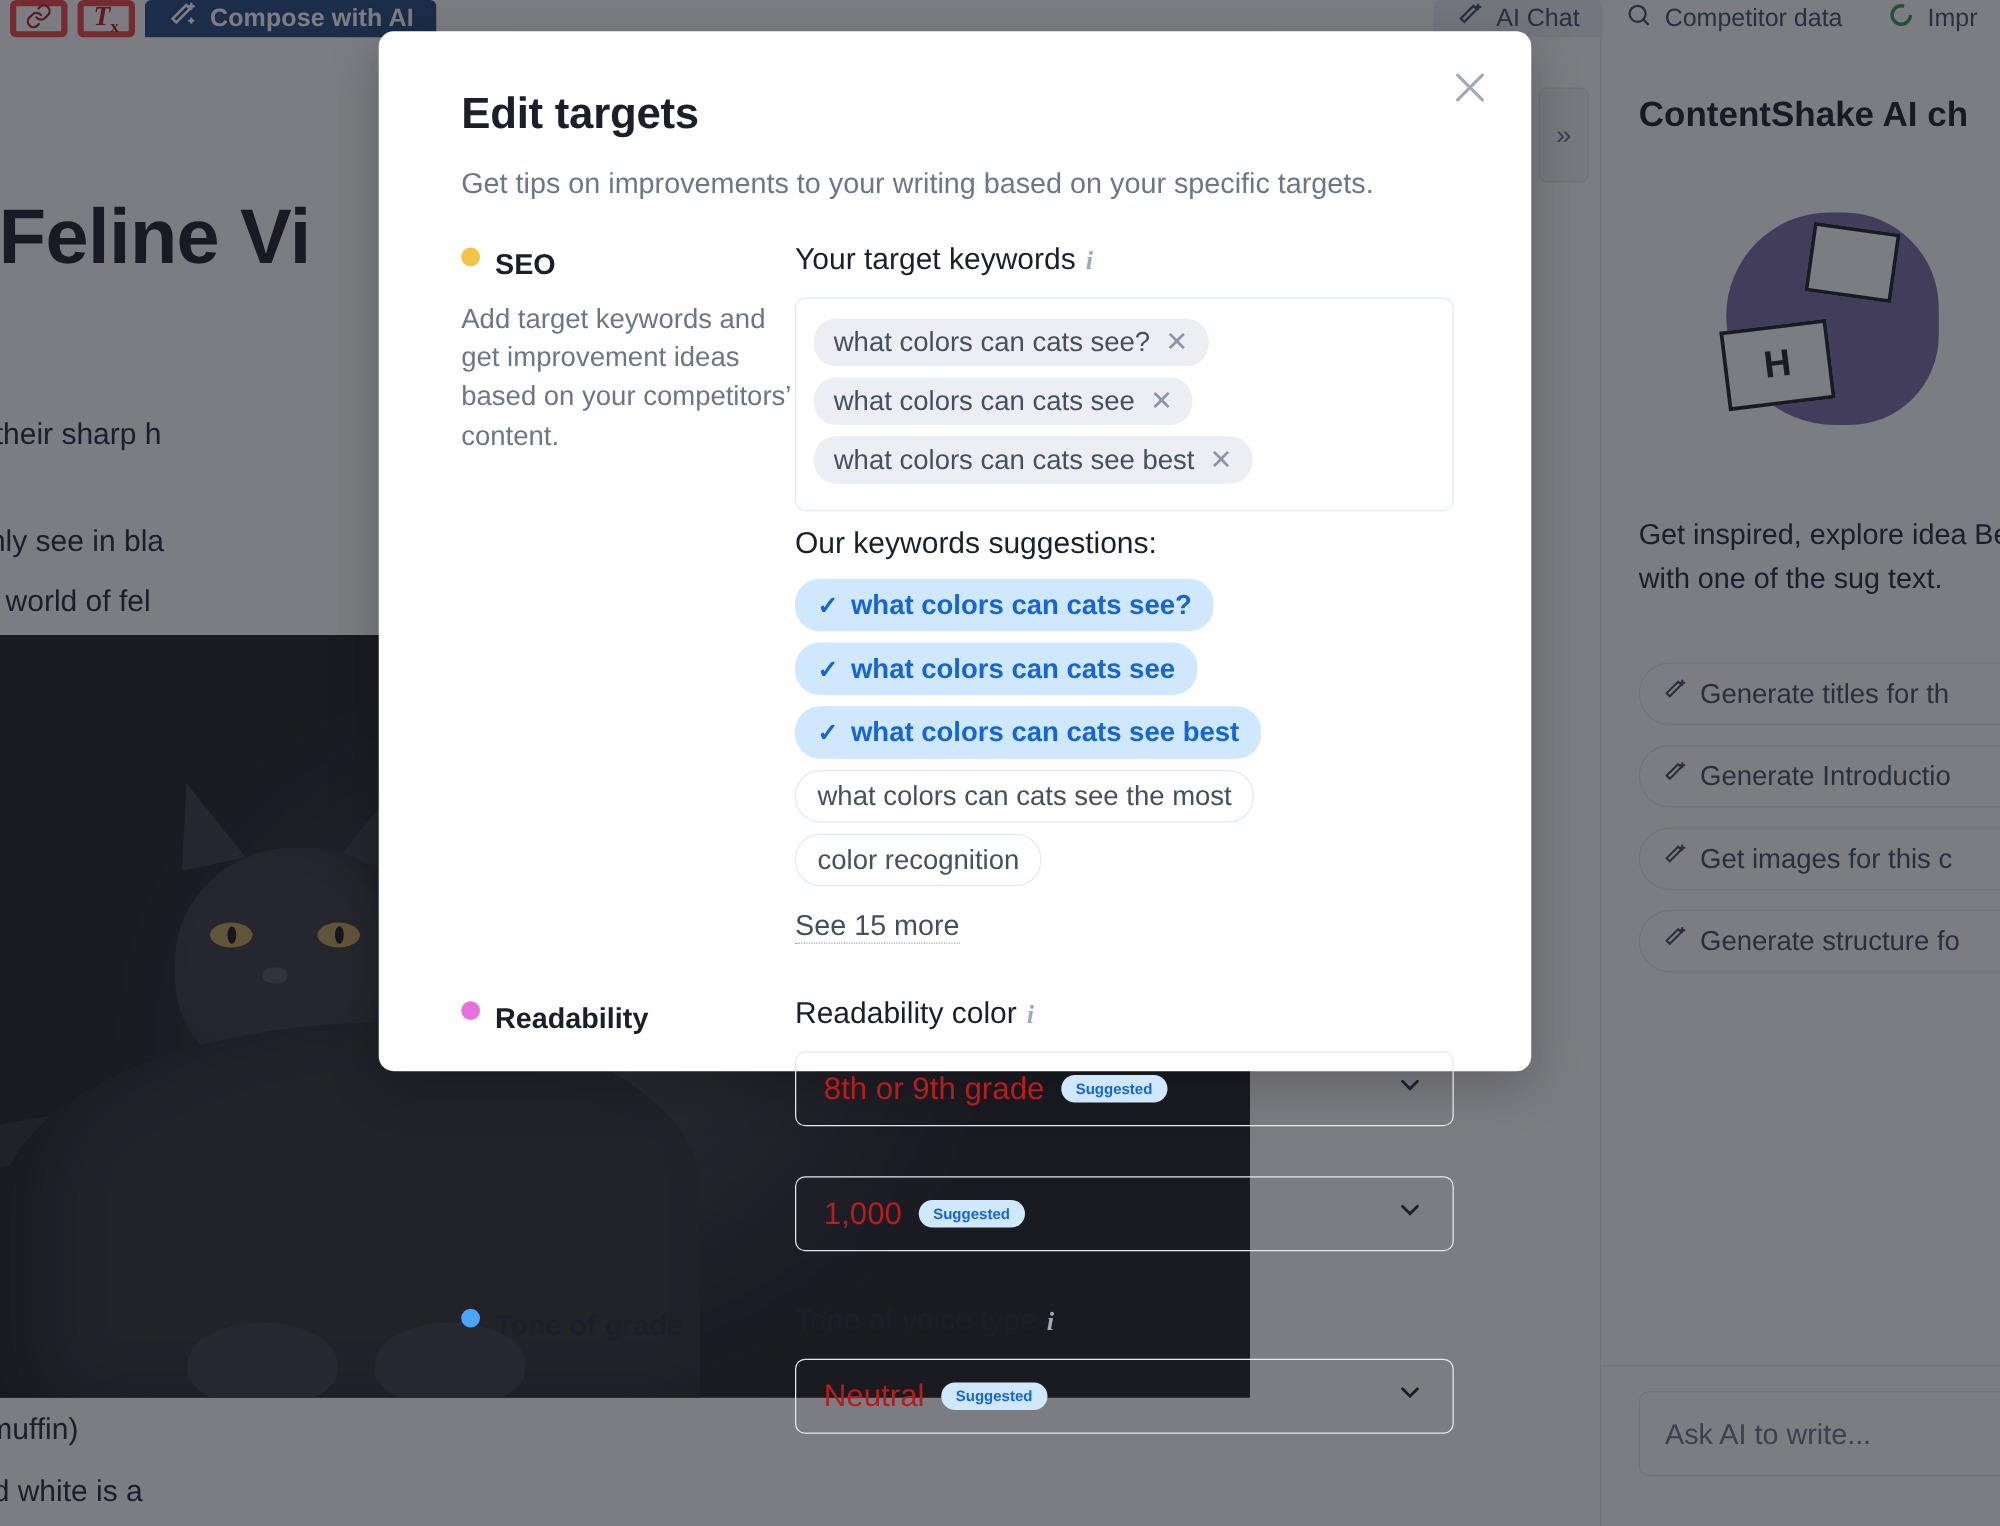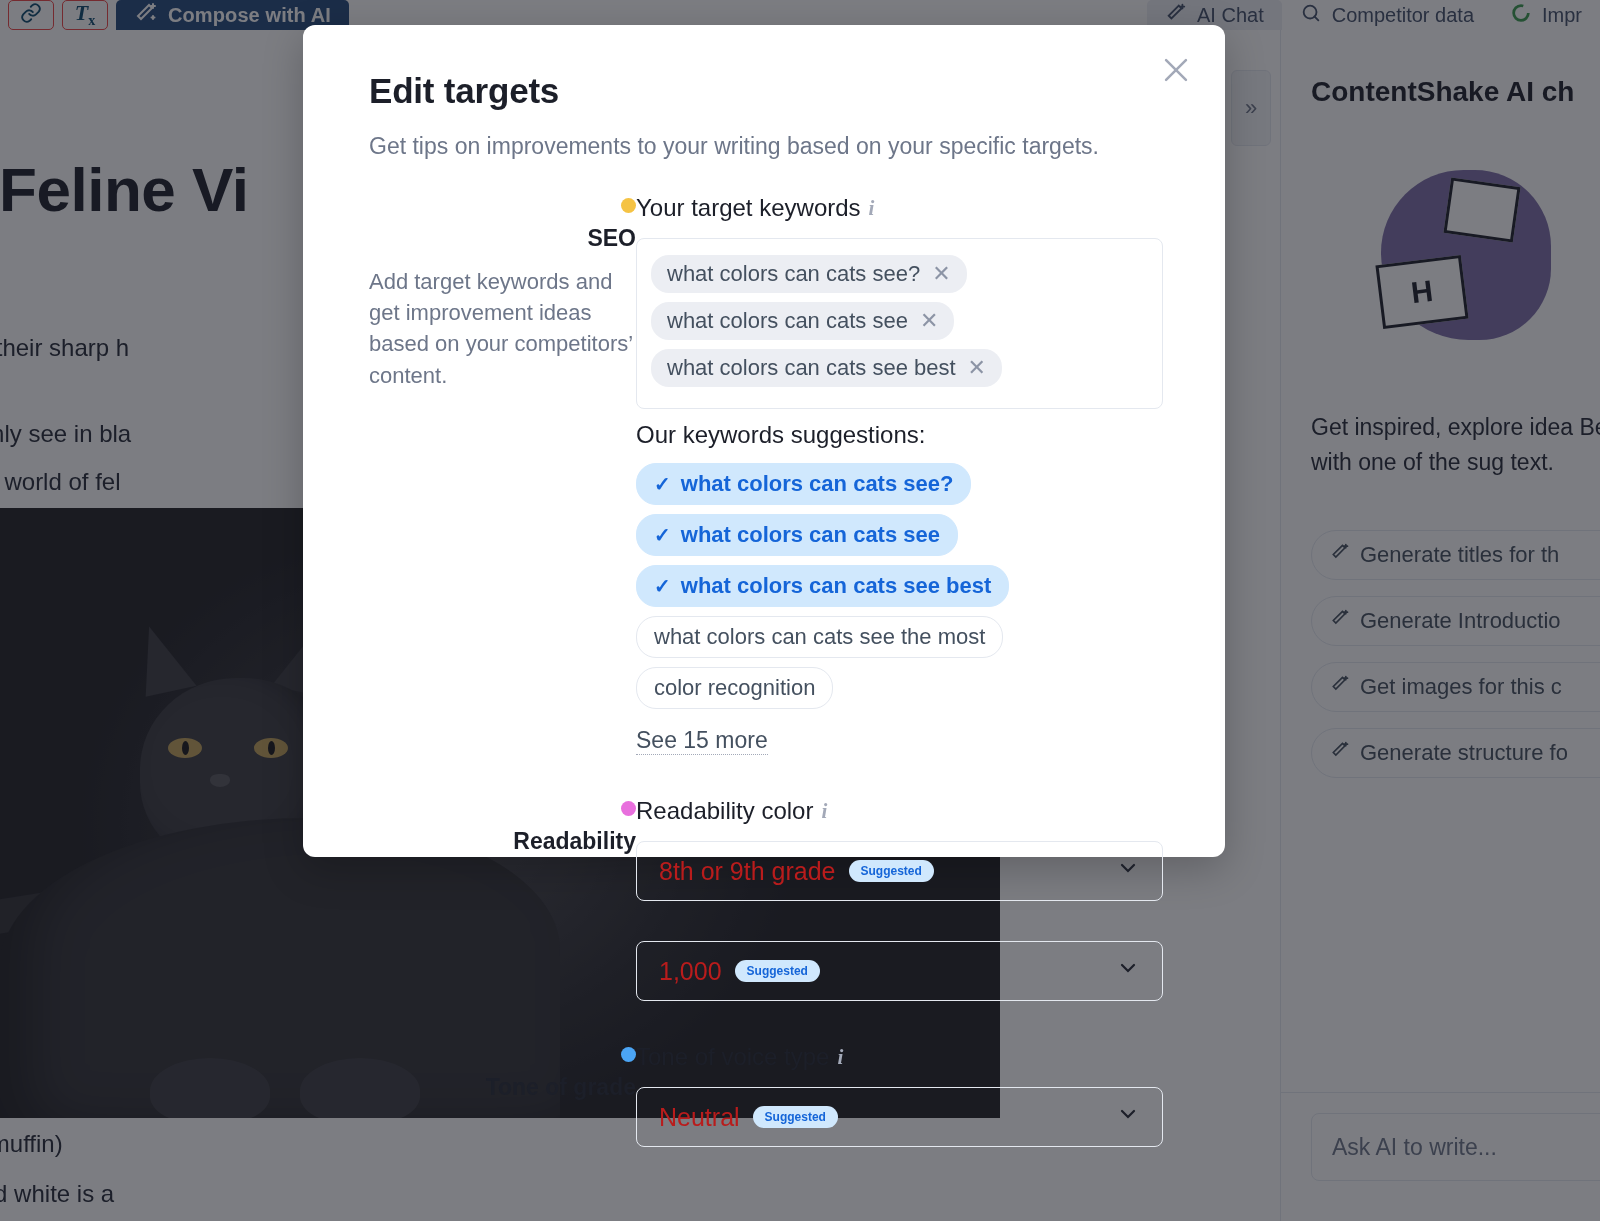--- a/index.html
+++ b/index.html
@@ -12,23 +12,23 @@
   #app { position: relative; width: 1600px; height: 1221px; }
 
   
   .bg-layer { position: absolute; inset: 0; background: #ffffff; }
 
   .bg-toolbar {
     position: absolute; top: 0; left: 0; width: 1600px; height: 30px;
     background: #ffffff; display: flex; align-items: center;
   }
   .tb-btn {
-    height: 30px; min-width: 46px; border: 1px solid #ef4444; border-radius: 5px;
+    height: 30px; min-width: 46px; border: 5px solid #ef4444; border-radius: 5px;
     background: #fff; display: flex; align-items: center; justify-content: center;
-    margin-right: 8px; color: #0c4a6e;
+    margin-right: 8px; color: #b91c1c;
   }
   .tb-compose {
     height: 30px; background: #244a7c; color: #ffffff; border-radius: 5px 5px 0 0;
     display: flex; align-items: center; gap: 10px; padding: 0 18px;
     font-size: 20px; font-weight: 700; letter-spacing: .1px;
   }
   .tb-right {
     position: absolute; right: 0; top: 0; height: 30px;
     display: flex; gap: 0;
   }
@@ -164,21 +164,21 @@
   .modal-close {
     position: absolute; right: 26px; top: 24px; width: 46px; height: 46px;
     display: flex; align-items: center; justify-content: center;
     color: #a3a9b8; cursor: pointer;
   }
   .modal-title { font-size: 35px; font-weight: 700; color: #1c1f29; letter-spacing: -.2px; }
   .modal-sub { margin-top: 22px; font-size: 23px; color: #6d7689; }
 
   .section { display: flex; margin-top: 34px; }
   .sec-left { width: 267px; flex: 0 0 267px; padding-top: 4px; }
-  .sec-head { display: flex; align-items: flex-end; gap: 12px; flex-direction: column; }
+  .sec-head { display: flex; align-items: flex-start; gap: 12px; }
   .dot { width: 15px; height: 15px; border-radius: 50%; flex: 0 0 15px; }
   .sec-name { font-size: 23px; font-weight: 700; color: #1c1f29; }
   .sec-desc { margin-top: 14px; font-size: 22px; line-height: 1.42; color: #6d7689; }
   .sec-right { flex: 1; min-width: 0; }
 
   .field-label {
     display: flex; align-items: center; gap: 8px;
     font-size: 24px; color: #1c1f29;
   }
   .info-i {

